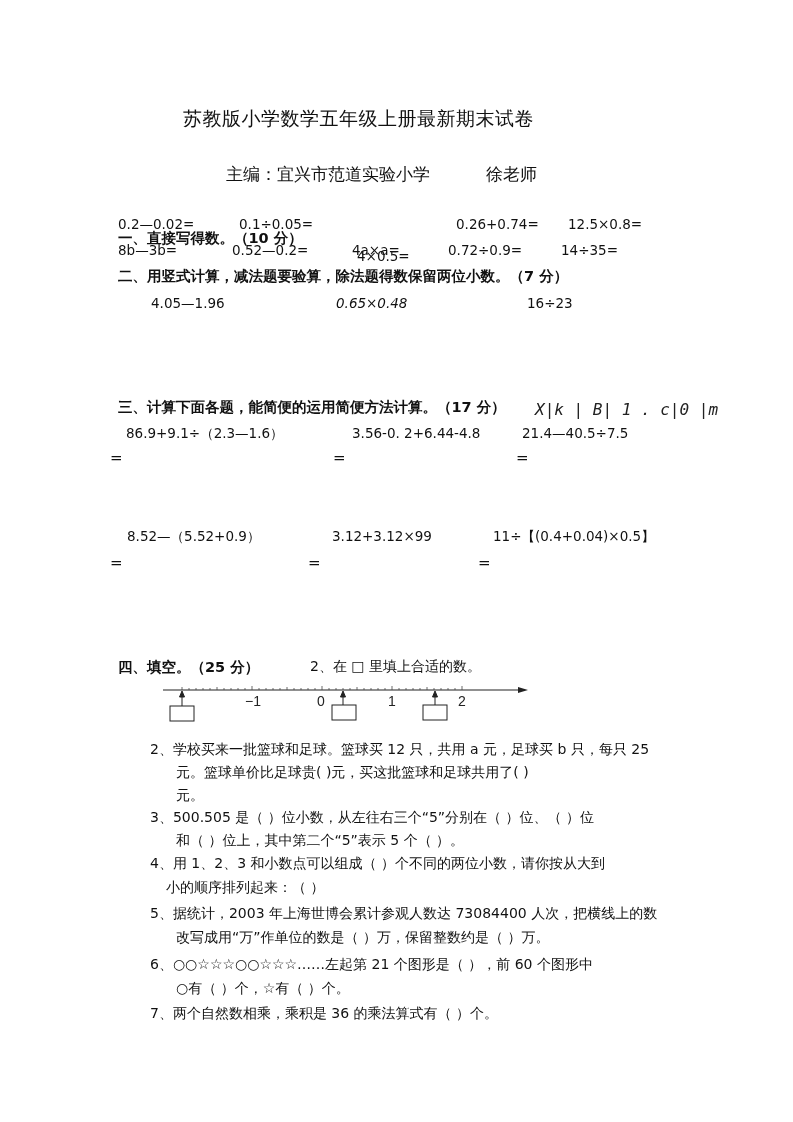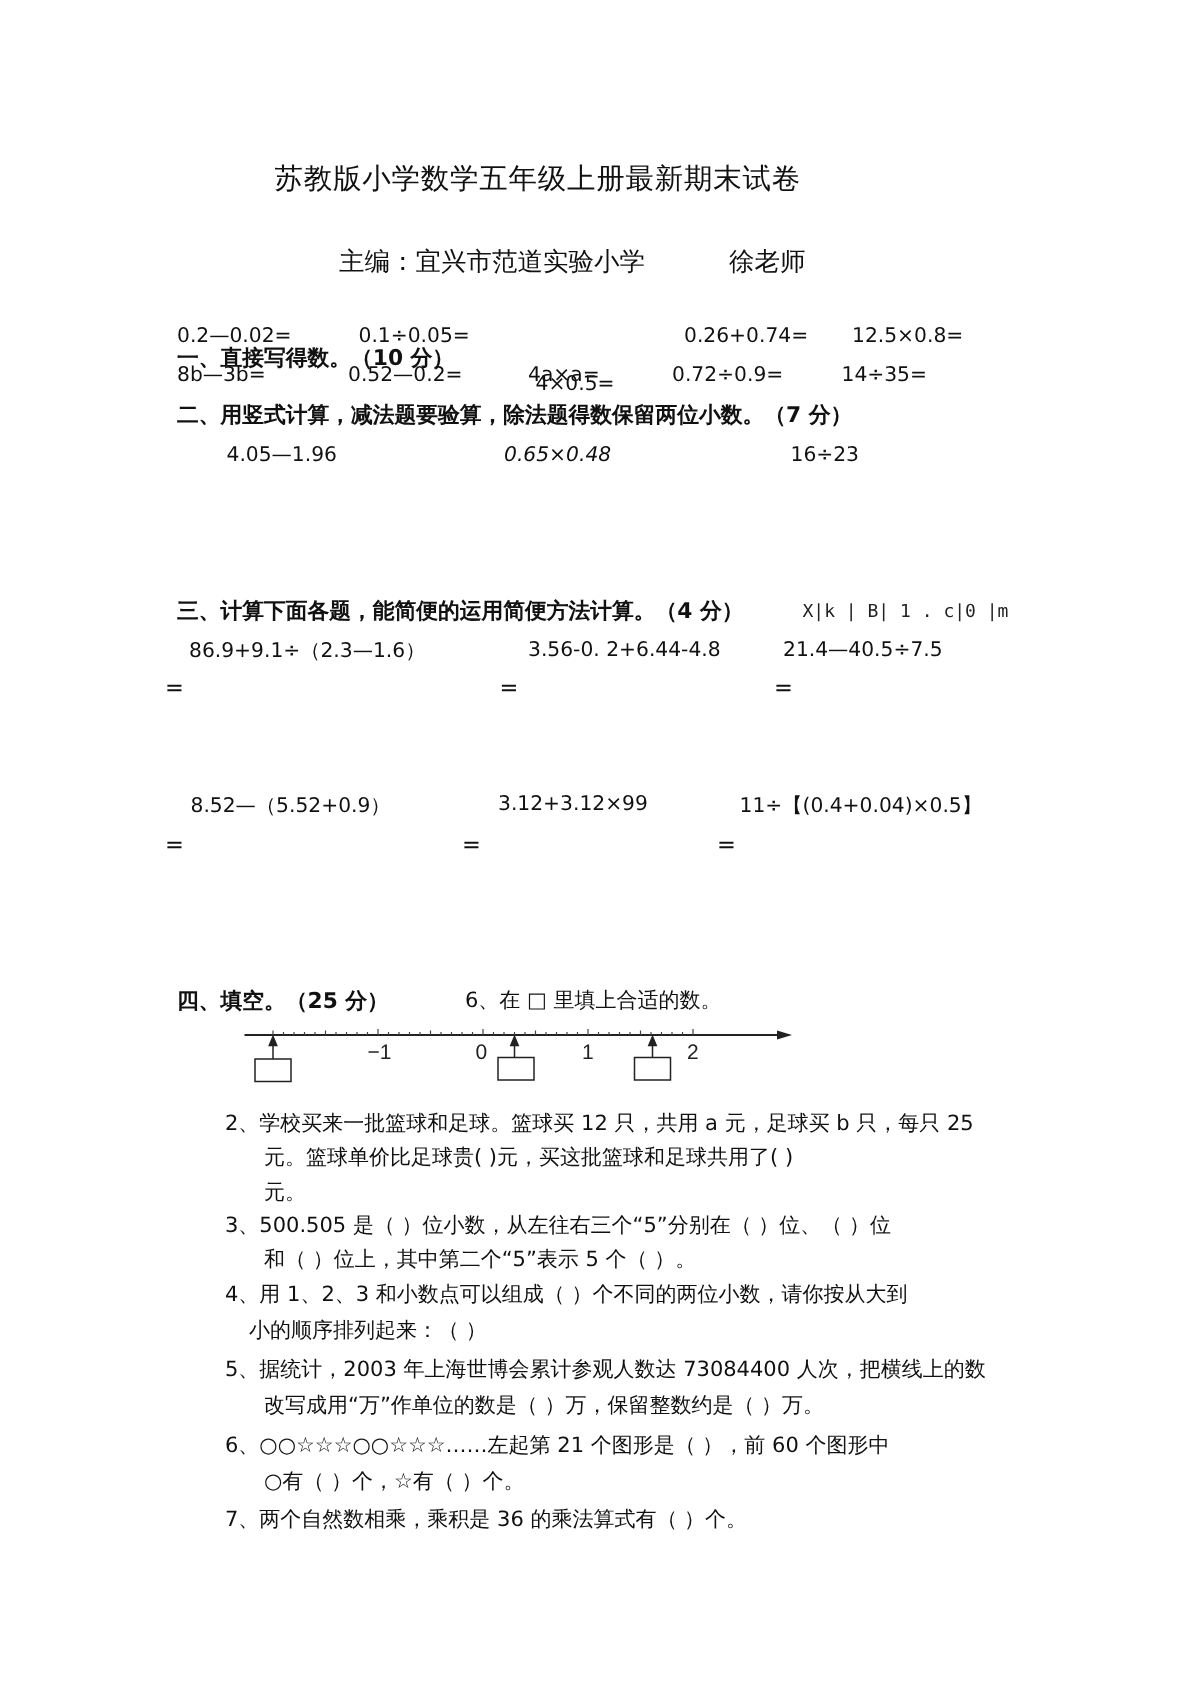--- a/index.html
+++ b/index.html
@@ -5,21 +5,21 @@
     html, body { margin: 0; padding: 0; background: #ffffff; }
     body { width: 793px; height: 1122px; position: relative; overflow: hidden;
            font-family: "DejaVu Sans", "Liberation Sans", sans-serif; color: #111; }
     .abs { position: absolute; white-space: nowrap; }
     .title { font-size: 19px; left: 183px; top: 106px; letter-spacing: 0.5px; }
     .subtitle { font-size: 17px; top: 163px; }
     .h { font-size: 14.5px; font-weight: bold; }
     .t { font-size: 14px; }
     .s { font-size: 13.5px; }
     .eq { font-size: 15px; }
-    .wm { font-size: 12px; font-family: "DejaVu Sans Mono", "Liberation Mono", monospace; color: #222; }
+    .wm { font-size: 16px; font-family: "DejaVu Sans Mono", "Liberation Mono", monospace; color: #222; font-style: italic; }
     .numline { position: absolute; left: 160px; top: 678px; width: 380px; height: 50px; }
     .para { font-size: 14px; line-height: 23px; margin-left: 32px; }
   </style>
 </head>
 <body>
 
 <div class="abs title">苏教版小学数学五年级上册最新期末试卷</div>
 <div class="abs subtitle" style="left:226px;">主编：宜兴市范道实验小学</div>
 <div class="abs subtitle" style="left:486px;">徐老师</div>
 
@@ -33,38 +33,38 @@
 <div class="abs s" style="left:232px; top:242px;">0.52—0.2=</div>
 <div class="abs s" style="left:352px; top:242px;">4a×a=</div>
 <div class="abs s" style="left:448px; top:242px;">0.72÷0.9=</div>
 <div class="abs s" style="left:561px; top:242px;">14÷35=</div>
 
 <div class="abs h" style="left:118px; top:267px;">二、用竖式计算，减法题要验算，除法题得数保留两位小数。（7 分）</div>
 <div class="abs s" style="left:151px; top:295px;">4.05—1.96</div>
 <div class="abs s" style="left:336px; top:295px;font-style:italic;">0.65×0.48</div>
 <div class="abs s" style="left:527px; top:295px;">16÷23</div>
 
-<div class="abs h" style="left:118px; top:398px;">三、计算下面各题，能简便的运用简便方法计算。（4 分）</div>
+<div class="abs h" style="left:118px; top:398px;">三、计算下面各题，能简便的运用简便方法计算。（17 分）</div>
 <div class="abs wm" style="left:535px; top:400px;">X|k | B|  1 . c|0  |m</div>
 <div class="abs s" style="left:126px; top:425px;">86.9+9.1÷（2.3—1.6）</div>
 <div class="abs s" style="left:352px; top:425px;">3.56-0. 2+6.44-4.8</div>
 <div class="abs s" style="left:522px; top:425px;">21.4—40.5÷7.5</div>
 <div class="abs eq" style="left:110px; top:449px;">=</div>
 <div class="abs eq" style="left:333px; top:449px;">=</div>
 <div class="abs eq" style="left:516px; top:449px;">=</div>
 
 <div class="abs s" style="left:127px; top:528px;">8.52—（5.52+0.9）</div>
 <div class="abs s" style="left:332px; top:528px;">3.12+3.12×99</div>
 <div class="abs s" style="left:493px; top:528px;">11÷【(0.4+0.04)×0.5】</div>
 <div class="abs eq" style="left:110px; top:554px;">=</div>
 <div class="abs eq" style="left:308px; top:554px;">=</div>
 <div class="abs eq" style="left:478px; top:554px;">=</div>
 
 <div class="abs h" style="left:118px; top:658px;">四、填空。（25 分）</div>
-<div class="abs t" style="left:310px; top:658px;">6、在 □ 里填上合适的数。</div>
+<div class="abs t" style="left:310px; top:658px;">2、在 □ 里填上合适的数。</div>
 
 <svg class="numline" viewBox="0 0 380 50" width="380" height="50">
   <line x1="3" y1="12" x2="362" y2="12" stroke="#222" stroke-width="1.2"></line>
   <polygon points="368,12 358,9 358,15" fill="#222"></polygon>
   <g stroke="#444" stroke-width="0.8">
 
     <line x1="22" y1="9" x2="22" y2="12"></line>
       <line x1="29" y1="10" x2="29" y2="12"></line>
       <line x1="36" y1="10" x2="36" y2="12"></line>
       <line x1="43" y1="10" x2="43" y2="12"></line>

